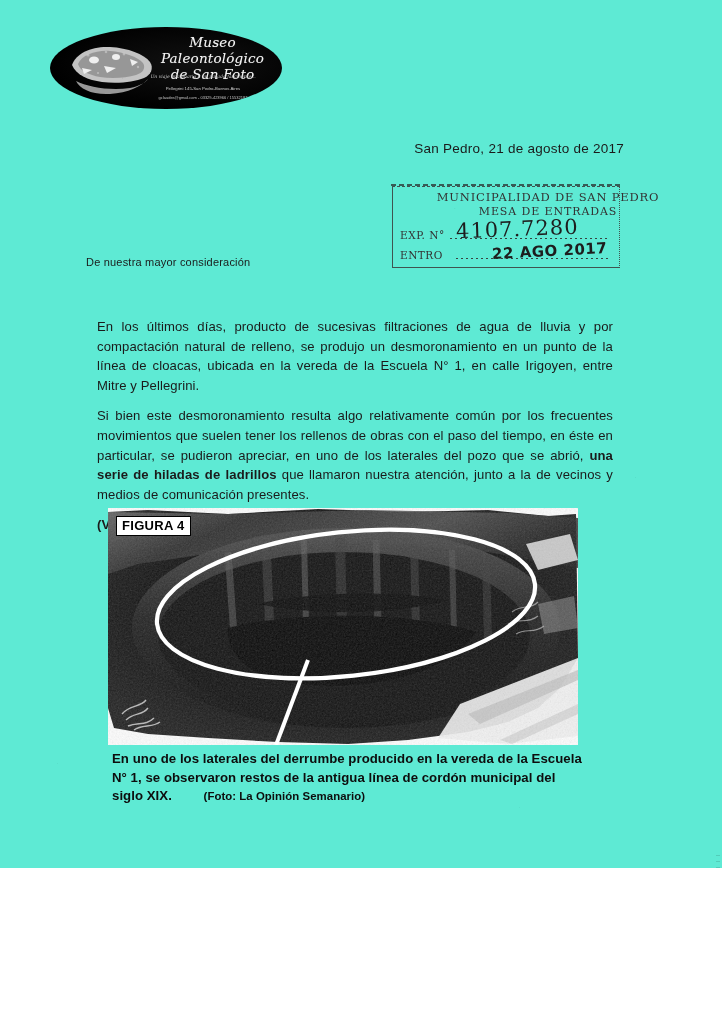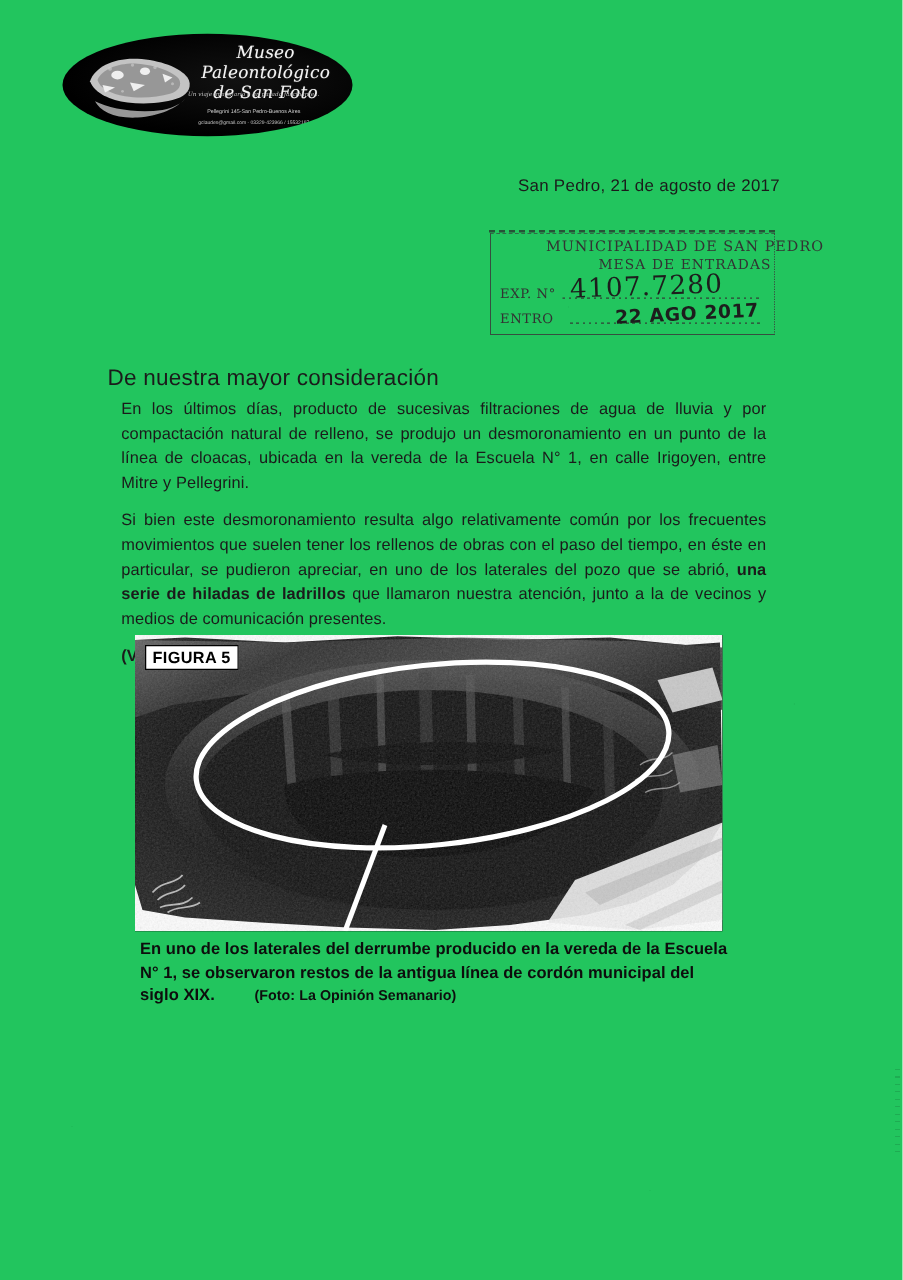--- a/index.html
+++ b/index.html
@@ -7,22 +7,22 @@
     padding: 0;
     background: #ffffff;
   }
   body {
     font-family: "Liberation Sans", sans-serif;
     color: #111111;
   }
   .page {
     position: relative;
     width: 722px;
-    height: 1024px;
-    background: #22c55e;
+    height: 868px;
+    background: #5eead4;
     overflow: hidden;
     text-decoration: underline;
   }
 
   
   .scan-noise {
     position: absolute;
     inset: 0;
     pointer-events: none;
     opacity: .5;
@@ -140,24 +140,23 @@
     font-size: 13.2px;
     font-weight: bold;
     line-height: 18px;
     letter-spacing: .1px;
     color: #111;
   }
   .greeting {
     position: absolute;
     left: 86px;
     top: 256px;
-    font-size: 18px;
+    font-size: 11px;
     letter-spacing: .2px;
     color: #1b1b1b;
-    margin-top: 36px;
   }
 
   
   .stamp {
     position: absolute;
     left: 392px;
     top: 186px;
     width: 228px;
     height: 82px;
     color: #2a2a2a;
@@ -445,21 +444,21 @@
         <rect x="0" y="0" width="470" height="237" filter="url(#grain)" opacity="0.30"></rect>
         <ellipse cx="238" cy="120" rx="214" ry="102" filter="url(#grain2)" opacity="0.16"></ellipse>
 
         <g transform="rotate(-6 238 96)">
           <ellipse cx="238" cy="96" rx="190" ry="72" fill="none" stroke="#ffffff" stroke-width="4.2"></ellipse>
         </g>
 
         <path d="M200 152 L168 237" stroke="#ffffff" stroke-width="4" fill="none"></path>
       </svg>
     </div>
-    <div class="figure-label">FIGURA 5</div>
+    <div class="figure-label">FIGURA 4</div>
   </div>
 
   <div class="figure-caption">
     <span>En uno de los laterales del derrumbe producido en la vereda</span>
     <span>de la Escuela N° 1, se observaron restos de la antigua línea de</span>
     <span>cordón municipal del siglo XIX.</span>
     <span class="credit">(Foto: La Opinión Semanario)</span>
   </div>
 
   <div class="scan-noise"></div>

